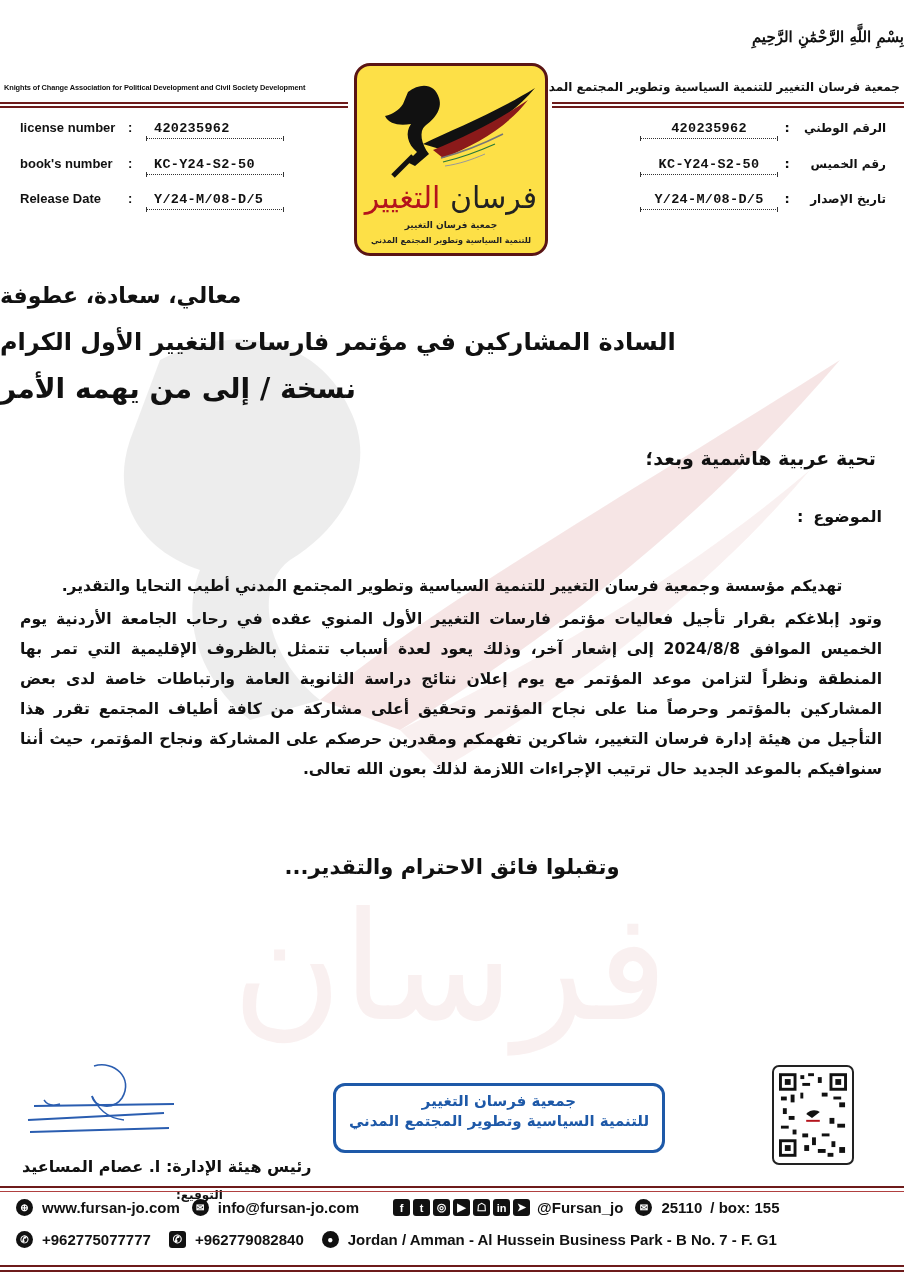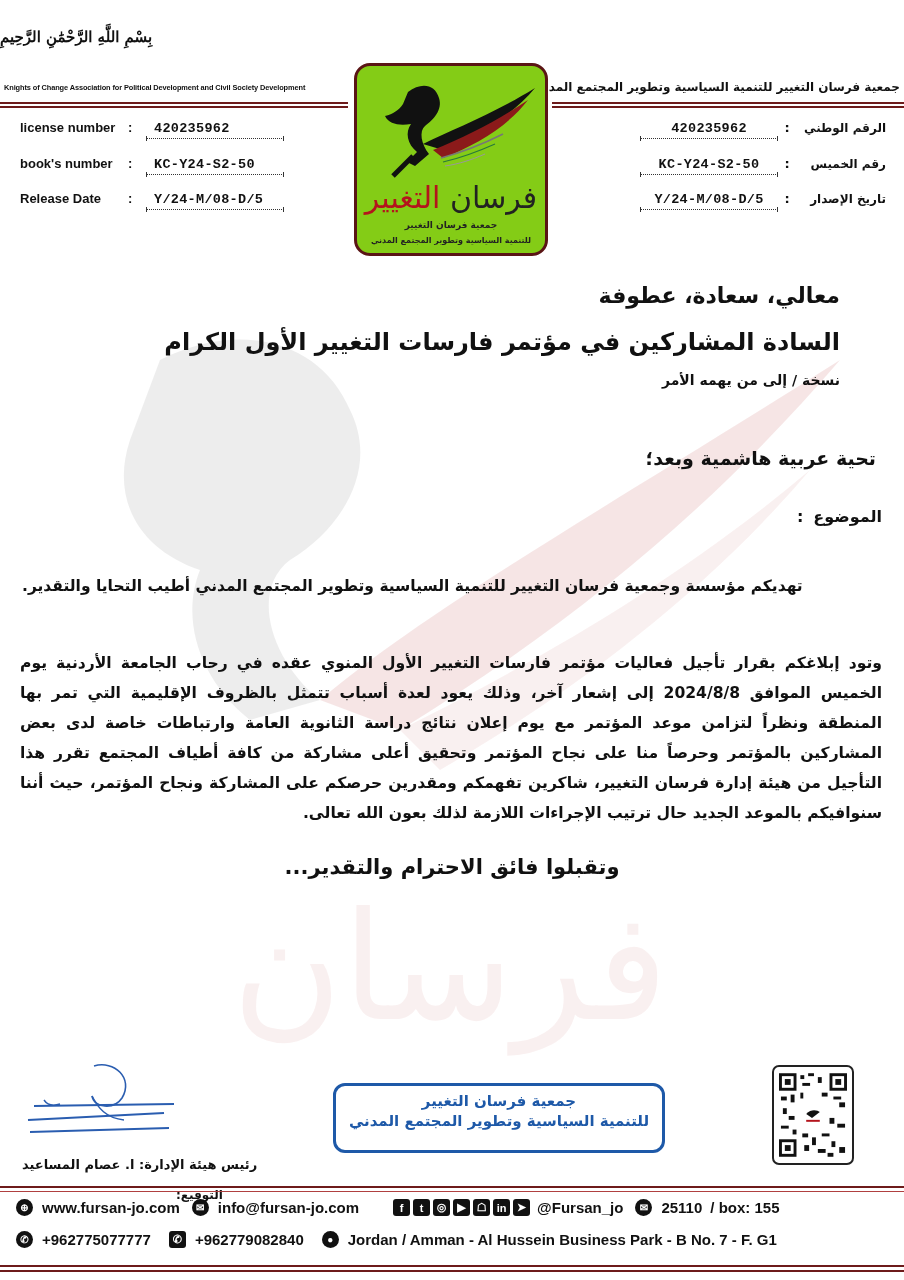--- a/index.html
+++ b/index.html
@@ -2,65 +2,65 @@
 <html><head>
 <meta charset="utf-8">
 <style>
   * { box-sizing: border-box; margin: 0; padding: 0; }
   html, body { width: 904px; height: 1280px; background: #ffffff; overflow: hidden; }
   body { position: relative; font-family: "DejaVu Sans", sans-serif; color: #111; }
 
   .watermark-horse { position: absolute; left: 20px; top: 300px; width: 860px; height: 560px; opacity: 0.10; pointer-events: none; }
   .watermark-text { position: absolute; left: 30px; top: 880px; width: 840px; text-align: center; font-family: "DejaVu Sans", sans-serif; font-size: 150px; font-weight: 300; color: #a11; opacity: 0.06; direction: rtl; pointer-events: none; letter-spacing: 4px; }
 
-  .basmala { position: absolute; top: 28px; left: 0; width: 904px; text-align: left; font-family: "DejaVu Serif", serif; font-weight: bold; font-size: 15px; direction: rtl; }
+  .basmala { position: absolute; top: 28px; left: 0; width: 904px; text-align: right; font-family: "DejaVu Serif", serif; font-weight: bold; font-size: 15px; direction: rtl; }
 
   .header-left-title { position: absolute; left: 4px; top: 83px; font-family: "Liberation Sans", sans-serif; font-weight: bold; font-size: 7.4px; letter-spacing: -0.1px; }
   .header-right-title { position: absolute; right: 4px; top: 80px; font-family: "DejaVu Sans", sans-serif; font-weight: bold; font-size: 12px; direction: rtl; }
   .rule { position: absolute; height: 6px; border-top: 2px solid #6d1b1b; border-bottom: 2px solid #6d1b1b; }
   .rule.left { left: 0; top: 102px; width: 348px; }
   .rule.right { right: 0; top: 102px; width: 352px; }
 
   .meta-row { position: absolute; font-family: "Liberation Sans", sans-serif; font-weight: bold; font-size: 13px; display: flex; align-items: baseline; }
   .meta-left .lbl { width: 108px; display: inline-block; }
   .meta-left .colon { width: 18px; display: inline-block; }
   .meta-val { display: inline-block; width: 138px; border-bottom: 1px dotted #333; padding-left: 8px; padding-bottom: 2px; font-family: "Liberation Mono", monospace; font-weight: bold; font-size: 13.5px; letter-spacing: 0.3px; position: relative; }
   .meta-val::before, .meta-val::after { content: ""; position: absolute; bottom: -3px; width: 1px; height: 5px; background: #333; }
   .meta-val::before { left: 0; } .meta-val::after { right: 0; }
   .meta-right { direction: rtl; font-family: "DejaVu Sans", sans-serif; }
   .meta-right .lbl { width: 90px; display: inline-block; font-size: 12px; }
   .meta-right .colon { width: 18px; display: inline-block; text-align: center; }
   .meta-right .meta-val { direction: ltr; text-align: center; padding-left: 0; }
 
-  .logo-box { position: absolute; left: 354px; top: 63px; width: 194px; height: 193px; border: 3px solid #5a1515; border-radius: 16px; background: #84cc16; overflow: hidden; }
+  .logo-box { position: absolute; left: 354px; top: 63px; width: 194px; height: 193px; border: 3px solid #5a1515; border-radius: 16px; background: #fde047; overflow: hidden; }
   .logo-horse { position: absolute; left: 6px; top: 8px; width: 180px; height: 110px; }
   .logo-name { position: absolute; left: 0; top: 114px; width: 188px; text-align: center; direction: rtl; font-size: 30px; font-family: "DejaVu Sans", sans-serif; line-height: 36px; }
   .logo-name .red { color: #b4141c; }
   .logo-name .black { color: #222; }
   .logo-sub1 { position: absolute; left: 0; top: 154px; width: 188px; text-align: center; direction: rtl; font-size: 9px; font-weight: bold; letter-spacing: 3px; color: #222; }
   .logo-sub2 { position: absolute; left: 0; top: 170px; width: 188px; text-align: center; direction: rtl; font-size: 8px; font-weight: bold; color: #222; }
 
-  .addressee { position: absolute; left: 0; width: 840px; text-align: right; direction: rtl; font-family: "DejaVu Sans", sans-serif; font-weight: bold; }
+  .addressee { position: absolute; left: 0; width: 840px; text-align: left; direction: rtl; font-family: "DejaVu Sans", sans-serif; font-weight: bold; }
   .addr1 { top: 283px; font-size: 22px; }
   .addr2 { top: 328px; font-size: 24px; }
-  .addr3 { top: 372px; font-size: 14px; }
+  .addr3 { top: 372px; font-size: 28px; }
 
   .greeting { position: absolute; right: 28px; top: 437px; direction: rtl; font-weight: bold; font-size: 19px; margin-top: 10px; }
 
   .subject { position: absolute; right: 22px; top: 507px; direction: rtl; font-weight: bold; font-size: 16px; display: flex; align-items: baseline; }
   .subject .sep { margin: 0 10px; }
   .subject .val { border-bottom: 1px dotted #333; padding-left: 180px; }
 
-  .intro { position: absolute; right: 22px; top: 577px; width: 860px; direction: rtl; font-weight: bold; font-size: 15.5px; text-align: left; }
-  .body-text { position: absolute; right: 22px; top: 648px; width: 862px; direction: rtl; text-align: justify; text-align-last: right; font-weight: bold; font-size: 15.6px; line-height: 30px; }
+  .intro { position: absolute; right: 22px; top: 577px; width: 860px; direction: rtl; font-weight: bold; font-size: 15.5px; text-align: center; }
+  .body-text { position: absolute; right: 22px; top: 604px; width: 862px; direction: rtl; text-align: justify; text-align-last: right; font-weight: bold; font-size: 15.6px; line-height: 30px; }
   .closing { position: absolute; left: 0; top: 855px; width: 904px; text-align: center; direction: rtl; font-weight: bold; font-size: 21px; }
 
   .signature { position: absolute; left: 24px; top: 1058px; width: 150px; height: 80px; }
   .sig-label { position: absolute; left: 176px; top: 1188px; direction: rtl; font-weight: bold; font-size: 12px; }
-  .sig-name { position: absolute; left: 22px; top: 1157px; direction: rtl; font-weight: bold; font-size: 13px; }
+  .sig-name { position: absolute; left: 22px; top: 1157px; direction: rtl; font-weight: bold; font-size: 16px; }
 
   .stamp { position: absolute; left: 333px; top: 1083px; width: 332px; height: 70px; border: 3px solid #1e59a8; border-radius: 12px; color: #1e59a8; text-align: center; direction: rtl; font-weight: bold; }
   .stamp .l1 { font-size: 15px; margin-top: 6px; letter-spacing: 5px; }
   .stamp .l2 { font-size: 15px; margin-top: 2px; }
 
   .qr { position: absolute; left: 772px; top: 1065px; width: 82px; height: 100px; border: 2px solid #222; border-radius: 7px; padding: 5px; background: #fff; }
   .qr svg { width: 100%; height: 100%; }
 
   .footer-rule-top { position: absolute; left: 0; top: 1186px; width: 904px; height: 6px; border-top: 2px solid #6d1b1b; border-bottom: 1px solid #b04040; }
   .footer-rule-bot { position: absolute; left: 0; top: 1265px; width: 904px; height: 7px; border-top: 2px solid #6d1b1b; border-bottom: 2px solid #6d1b1b; }

